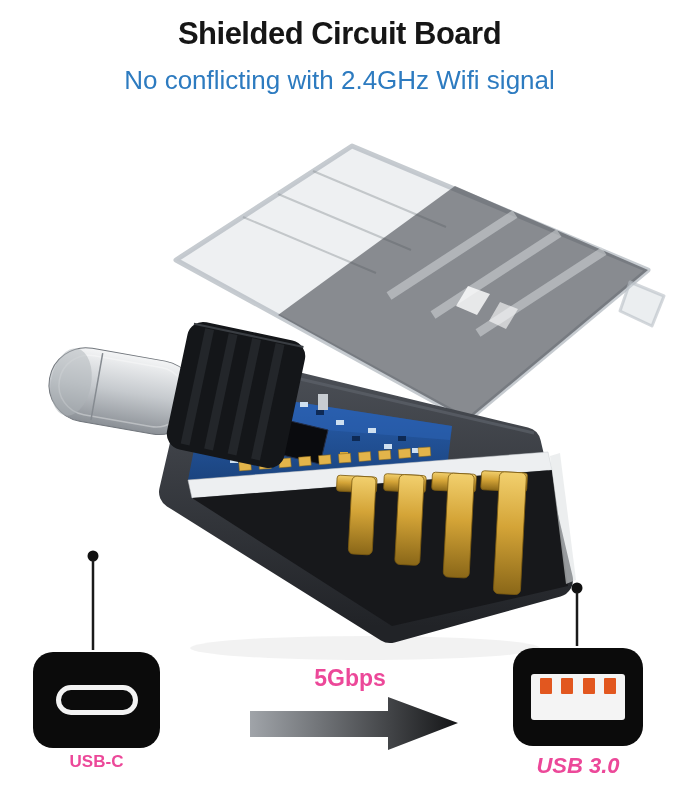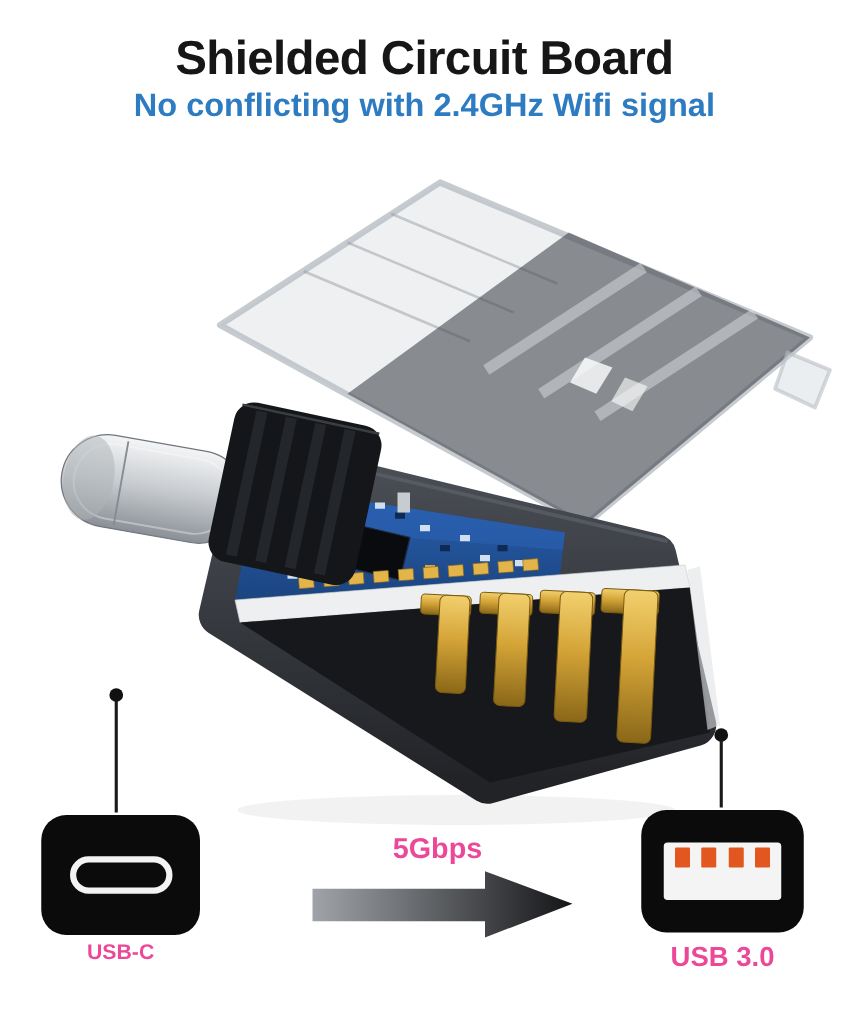--- a/index.html
+++ b/index.html
@@ -1,36 +1,36 @@
 <!DOCTYPE html>
 <html style="--subtitle_blue: #2d7bc0; --port_black: #0b0b0b; --pin_orange: #e2571f; --pcb_blue: #1f4f96; --gold: #d4a437; --arrow_light: #a0a4a9; --arrow_dark: #141517;"><head>
 <meta charset="utf-8">
 <style>
   * { margin:0; padding:0; box-sizing:border-box; }
   html,body { background:#ffffff; font-family:"Liberation Sans", sans-serif; }
   .canvas { position:relative; width:679px; height:808px; background:#fff; overflow:hidden; margin:0 auto; }
 
   .hdr { position:absolute; top:0; left:0; width:100%; text-align:center; }
-  .title { margin-top:26px; font-size:38px; font-weight:700; color:#161616; letter-spacing:-0.5px; }
-  .subtitle { font-size:26px; font-weight:700; color:var(--subtitle_blue,#2d7bc0); }
+  .title { margin-top:16px; font-size:31px; font-weight:700; color:#161616; letter-spacing:-0.5px; }
+  .subtitle { margin-top:13px; font-size:26px; font-weight:400; color:var(--subtitle_blue,#2d7bc0); }
 
   svg.render { position:absolute; inset:0; width:679px; height:808px; }
 
   .port { position:absolute; background:var(--port_black,#0b0b0b); border-radius:20px;
           display:flex; align-items:center; justify-content:center; }
   .port.usbc { left:33px; top:652px; width:127px; height:96px; }
   .oval { width:82px; height:30px; border:5px solid #f3f3f3; border-radius:999px; }
   .port.usba { left:513px; top:648px; width:130px; height:98px; }
   .socket { width:94px; height:46px; background:#f4f4f4; border-radius:3px;
             display:flex; justify-content:space-evenly; align-items:flex-start; padding-top:4px; }
   .pin { width:12px; height:16px; background:var(--pin_orange,#e2571f); border-radius:1px; }
 
   .lbl { position:absolute; font-weight:700; color:#ec4899; text-align:center; }
   .lbl.usbc  { left:33px;  width:127px; top:752px; font-size:17px; }
-  .lbl.usba  { left:513px; width:130px; top:753px; font-size:22px; }
+  .lbl.usba  { left:513px; width:130px; top:753px; font-size:22px;font-style:italic; }
   .lbl.speed { left:277px; width:146px; top:665px; font-size:23px; }
 </style>
 </head>
 <body>
 
 <div class="canvas">
 
   <div class="hdr">
     <div class="title">Shielded Circuit Board</div>
     <div class="subtitle">No conflicting with 2.4GHz Wifi signal</div>

